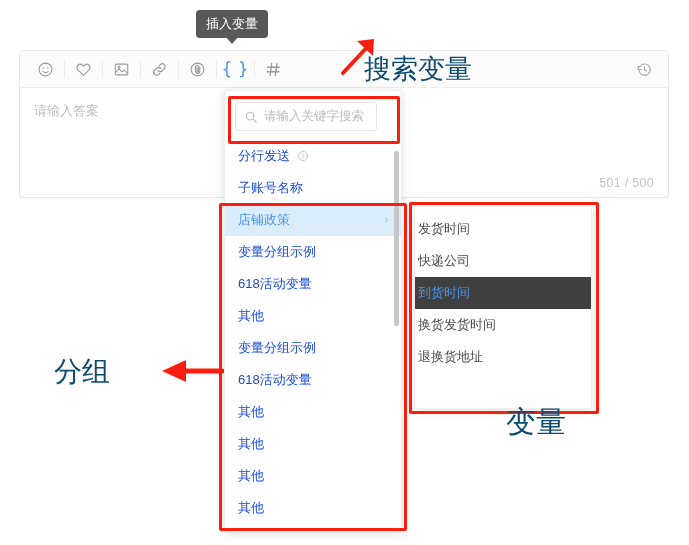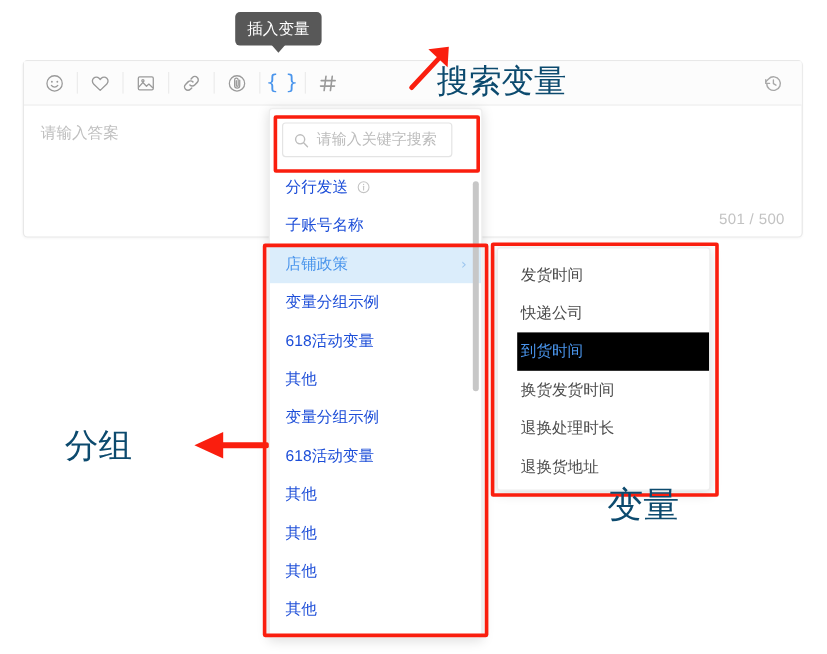--- a/index.html
+++ b/index.html
@@ -211,24 +211,23 @@
   .sub-item {
     height: 32px;
     display: flex;
     align-items: center;
     padding: 0 3px;
     font-size: 13px;
     color: #4c4c4c;
     box-sizing: border-box;
     cursor: pointer;
     white-space: nowrap;
-    margin-left: 16px;
   }
   .sub-item.selected {
-    background: #000000;
+    background: #404040;
     color: #4a95ec;
     align-items: center;
   }
 
   
   .anno-box {
     position: absolute;
     border: 3px solid #fa1e0e;
     box-sizing: border-box;
     z-index: 30;
@@ -380,23 +379,20 @@
     <div class="sub-item">
       <span>快递公司</span>
     </div>
     <div class="sub-item selected">
       <span>到货时间</span>
     </div>
     <div class="sub-item">
       <span>换货发货时间</span>
     </div>
     <div class="sub-item">
-      <span>退换处理时长</span>
-    </div>
-    <div class="sub-item">
       <span>退换货地址</span>
     </div>
   </div>
 
 <div class="anno-box" style="left:228px; top:96px; width:172px; height:48px;"></div>
 <div class="anno-box" style="left:219px; top:203px; width:188px; height:328px;"></div>
 <div class="anno-box" style="left:409px; top:202px; width:190px; height:212px;"></div>
 
 <div class="anno-text" style="left:364px; top:55px;">搜索变量</div>
 <div class="anno-text" style="left:54px; top:358px; font-size:28px;">分组</div>

